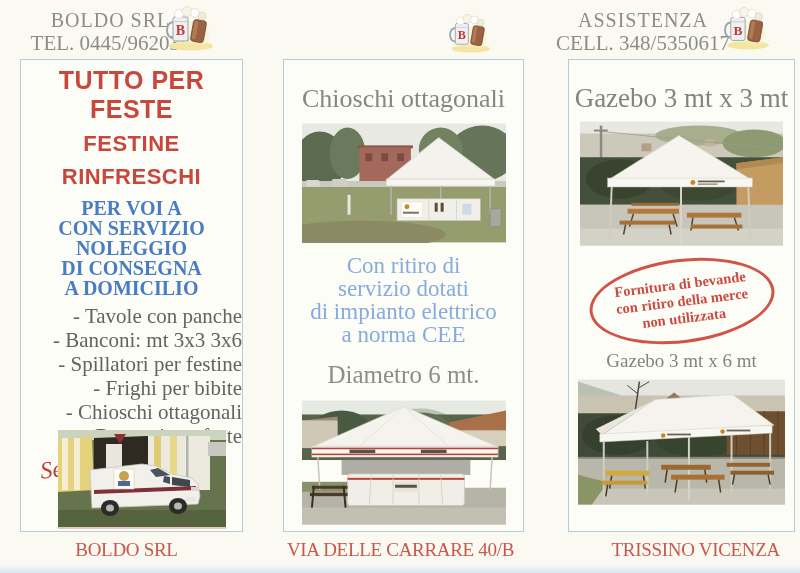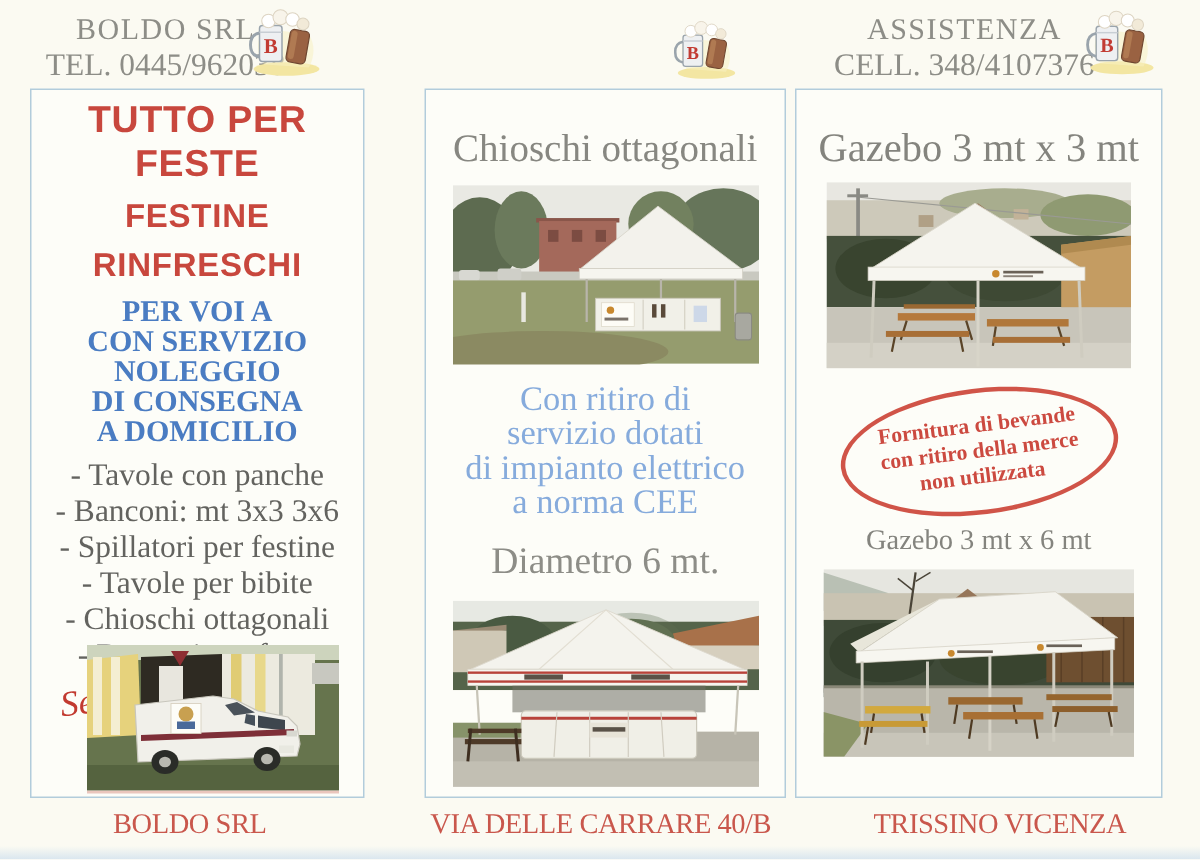--- a/index.html
+++ b/index.html
@@ -35,21 +35,21 @@
   }
   .t-med {
     font-family:"Liberation Sans", sans-serif; font-weight:bold;
     color:#c8473d; font-size:22px; margin-top:7px; letter-spacing:0.5px;
   }
   .sub {
     font-weight:bold; color:#4a7cc2; font-size:20px; line-height:20px;
   }
   .sub.first { margin-top:8px; }
   .item {
-    text-align:center; margin-left:0; color:#63635f;
+    text-align:right; margin-left:0; color:#63635f;
     font-size:21px; line-height:24px; white-space:nowrap;
   }
   .items-wrap { margin-top:6px; }
   .service {
     margin-top:4px; color:#c23a30; font-style:italic; font-size:24px; white-space:nowrap;
   }
   .service span { display:inline-block; }
   .service .w1 { transform:rotate(-7deg) translateY(1px); }
   .service .w2 { transform:rotate(6deg) translateY(4px); }
   .photo { display:block; }
@@ -121,21 +121,21 @@
     <div class="sub first">PER VOI A</div>
     <div class="sub">CON SERVIZIO</div>
     <div class="sub">NOLEGGIO</div>
     <div class="sub">DI CONSEGNA</div>
     <div class="sub">A DOMICILIO</div>
 
     <div class="items-wrap">
       <div class="item">- Tavole con panche</div>
       <div class="item">- Banconi: mt 3x3 3x6</div>
       <div class="item">- Spillatori per festine</div>
-      <div class="item">- Tavole per bibite</div>
+      <div class="item">- Frighi per bibite</div>
       <div class="item">- Chioschi ottagonali</div>
       <div class="item">- Banconi per feste</div>
     </div>
 
     <div class="service">
       <span class="w1">Servizio</span>
       <span class="w2">Assistenza</span>
     </div>
 
     <div class="photo-abs van-photo">
@@ -266,29 +266,29 @@
         <rect x="8" y="93" width="38" height="3.5" fill="#4e3a28"></rect>
         <line x1="12" y1="86" x2="10" y2="108" stroke="#3e2e20" stroke-width="2"></line>
         <line x1="42" y1="86" x2="44" y2="108" stroke="#3e2e20" stroke-width="2"></line>
       </svg>
     </div>
   </div>
   <div class="footer" style="left:283px; width:235px;">VIA DELLE CARRARE 40/B</div>
 
   <div class="hdr" style="left:553px; width:180px;">
     <div class="l1">ASSISTENZA</div>
-    <div class="l2">CELL. 348/4107376</div>
+    <div class="l2">CELL. 348/5350617</div>
   </div>
   <div class="logo" style="left:724px; top:6px;">
     <svg width="48" height="44">
         <use href="#logo-mugs"></use>
       </svg>
   </div>
 
-  <div class="panel-box" style="left:530px; width:245px;">
+  <div class="panel-box" style="left:568px; width:227px;">
     <div class="r-heading">Gazebo 3 mt x 3 mt</div>
 
     <div class="photo r-photo1">
       <svg width="203" height="125" viewBox="0 0 205 125">
         <rect width="205" height="40" fill="#e8e7e1"></rect>
         <rect y="12" width="205" height="26" fill="#cdc9ba"></rect>
         <ellipse cx="120" cy="14" rx="44" ry="10" fill="#a8ad8e"></ellipse>
         <ellipse cx="176" cy="22" rx="32" ry="14" fill="#8f9a72"></ellipse>
         <rect x="96" y="20" width="12" height="8" fill="#b8a88e"></rect>
         <polygon points="94,20 110,20 102,14" fill="#9a7a5e"></polygon>
@@ -381,16 +381,16 @@
         <rect x="94" y="96" width="54" height="5" fill="#a87034"></rect>
         <line x1="100" y1="101" x2="98" y2="114" stroke="#4e3a22" stroke-width="1.5"></line>
         <line x1="142" y1="101" x2="144" y2="114" stroke="#4e3a22" stroke-width="1.5"></line>
         <rect x="150" y="84" width="44" height="4" fill="#95652e"></rect>
         <rect x="154" y="92" width="44" height="4" fill="#8d5f2c"></rect>
         <line x1="158" y1="96" x2="156" y2="106" stroke="#4e3a22" stroke-width="1.5"></line>
         <line x1="192" y1="96" x2="194" y2="106" stroke="#4e3a22" stroke-width="1.5"></line>
       </svg>
     </div>
   </div>
-  <div class="footer" style="left:553px; width:227px;">TRISSINO VICENZA</div>
+  <div class="footer" style="left:553px; width:227px;text-align:right;">TRISSINO VICENZA</div>
 
   <div class="bottom-edge"></div>
 </div>
 
 </body></html>

